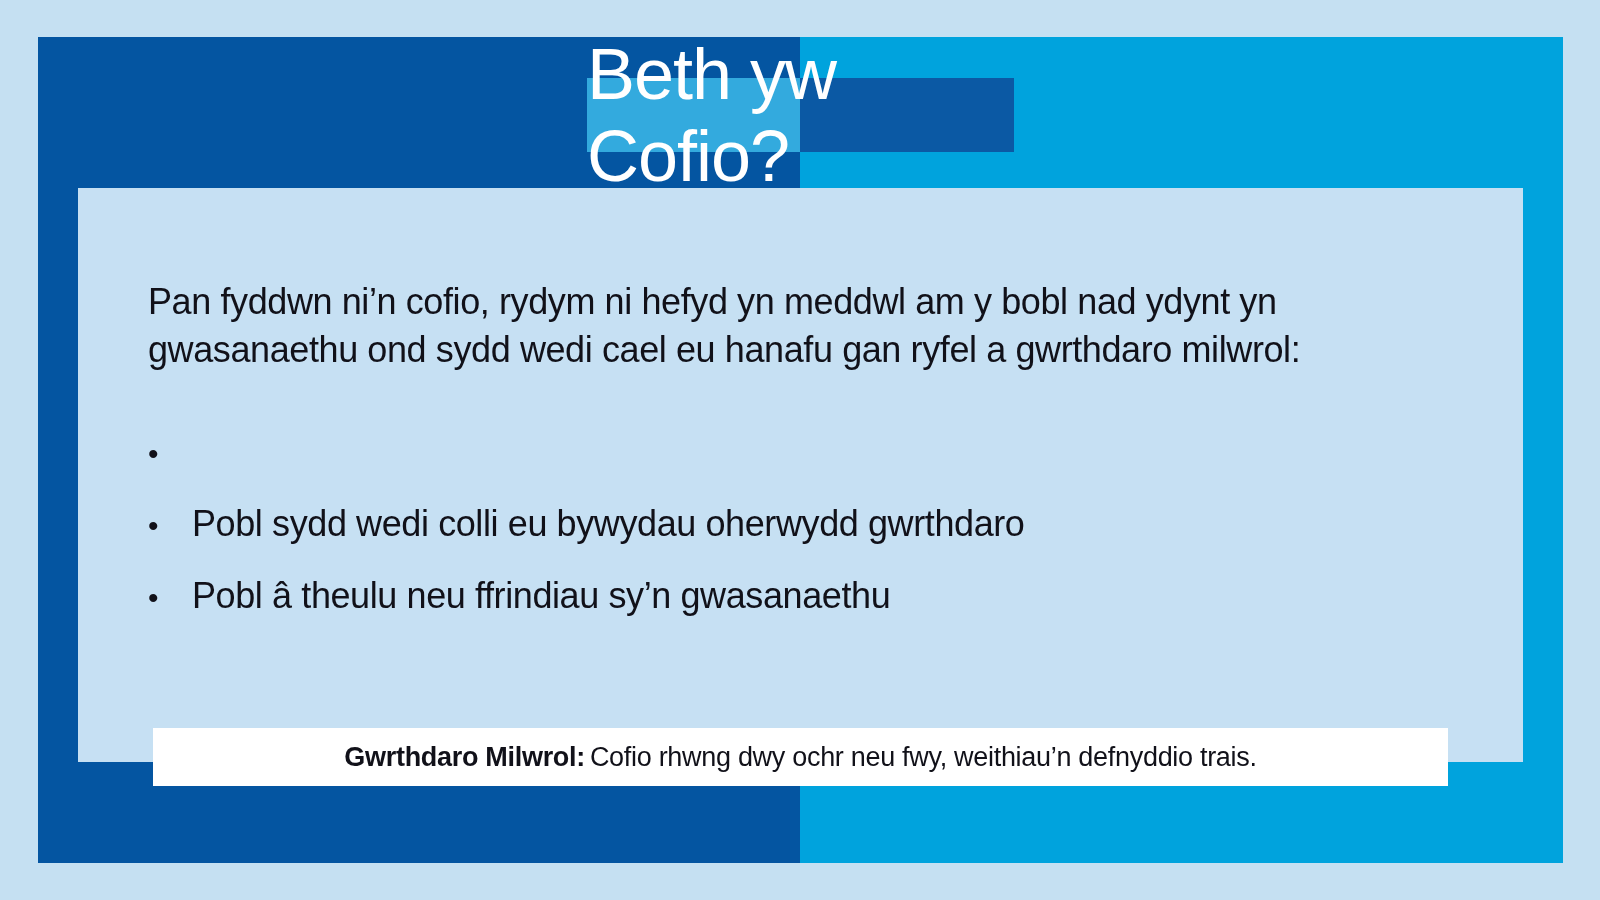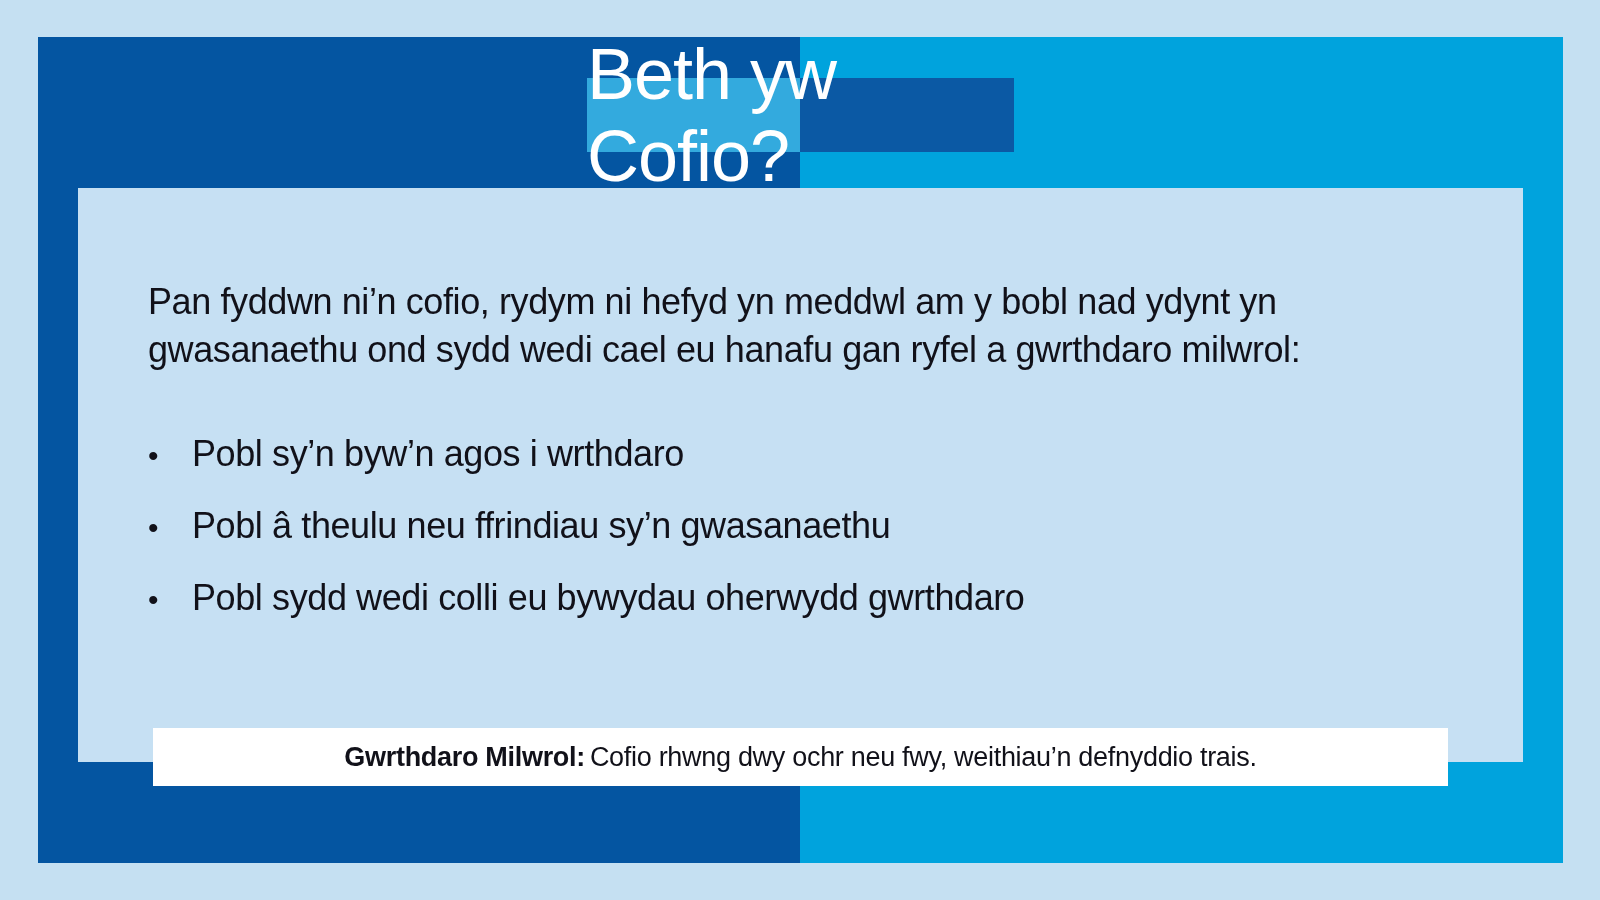--- a/index.html
+++ b/index.html
@@ -75,29 +75,28 @@
     <div class="panel-left"></div>
     <div class="panel-right"></div>
   </div>
 
   <div class="content-box">
     <p class="intro">Pan fyddwn ni’n cofio, rydym ni hefyd yn meddwl am y bobl nad ydynt yn gwasanaethu ond sydd wedi cael eu hanafu gan ryfel a gwrthdaro milwrol:</p>
 
     <ul class="bullets">
       <li class="bullet">
         <span class="dot"></span>
-        <span>Pobl sy’n byw’n agos i wrthdaro</span>
+      </li>
+      <li class="bullet">
+        <span class="dot"></span>
+        <span>Pobl sydd wedi colli eu bywydau oherwydd gwrthdaro</span>
       </li>
       <li class="bullet">
         <span class="dot"></span>
         <span>Pobl â theulu neu ffrindiau sy’n gwasanaethu</span>
-      </li>
-      <li class="bullet">
-        <span class="dot"></span>
-        <span>Pobl sydd wedi colli eu bywydau oherwydd gwrthdaro</span>
       </li>
     </ul>
 
     <div class="definition">
       <span class="def-term">Gwrthdaro Milwrol:</span>
       <span class="def-body">Cofio rhwng dwy ochr neu fwy, weithiau’n defnyddio trais.</span>
     </div>
   </div>
 
   <div class="title-banner">

